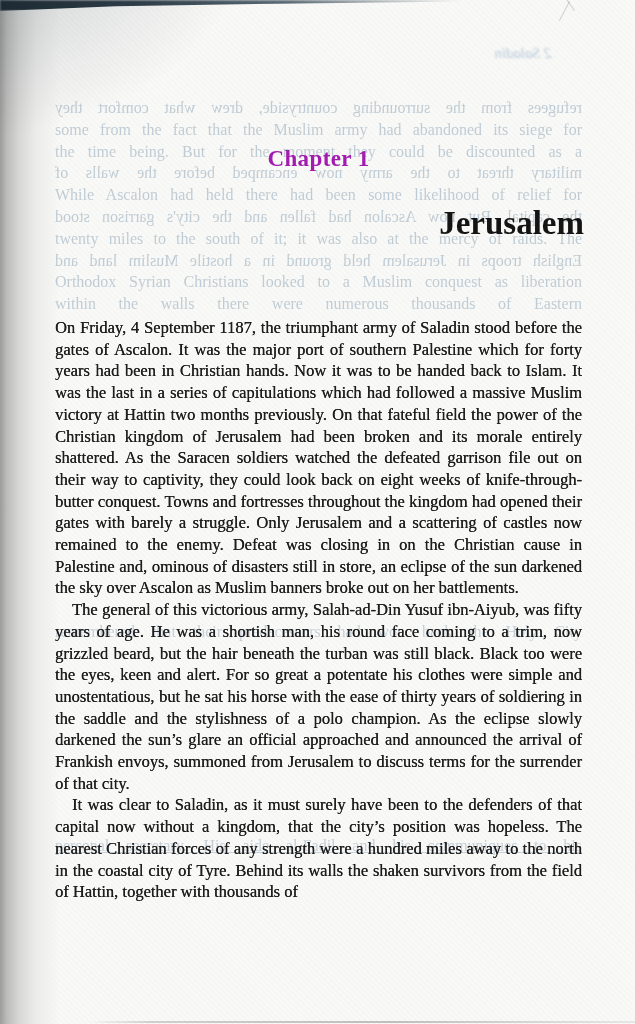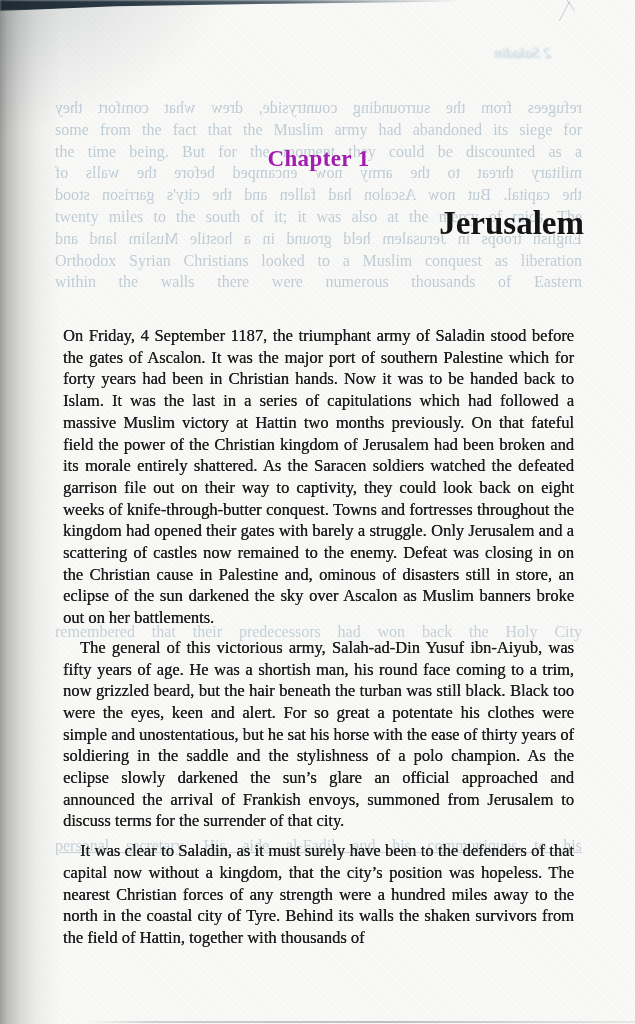--- a/index.html
+++ b/index.html
@@ -74,21 +74,21 @@
     margin: 2px; text-align: right;
     font-weight: 700; font-size: 33px; line-height: 38px;
     color: #141414;
   }
   
   .text-block {
     position: absolute; top: 317px; left: 55px; width: 527px; z-index: 2;
     font-size: 16.5px; line-height: 21.7px; color: #1e1e1e;
     text-align: justify;
   }
-  .text-block p { margin: 8px; text-shadow: 0.2px 0 0 currentColor; }
+  .text-block p { margin: 0; text-shadow: 0.2px 0 0 currentColor; }
   .text-block p + p { text-indent: 17px; }
 </style>
 </head>
 <body>
 
 <div class="page">
 
   <div class="paper-shading"></div>
 
   <div class="edge-top"></div>
@@ -98,20 +98,21 @@
     </div>
   <div class="edge-bottom"></div>
 
   <div class="ghost-header">2  Saladin</div>
 
   <div class="ghost-top">
       <div class="ghost-line mirrored">refugees from the surrounding countryside, drew what comfort they</div>
       <div class="ghost-line">some from the fact that the Muslim army had abandoned its siege for</div>
       <div class="ghost-line">the time being. But for the moment they could be discounted as a</div>
       <div class="ghost-line mirrored">military threat to the army now encamped before the walls of</div>
+      <div class="ghost-line">While Ascalon had held there had been some likelihood of relief for</div>
       <div class="ghost-line mirrored">the capital. But now Ascalon had fallen and the city's garrison stood</div>
       <div class="ghost-line">twenty miles to the south of it; it was also at the mercy of raids. The</div>
       <div class="ghost-line mirrored">English troops in Jerusalem held ground in a hostile Muslim land and</div>
       <div class="ghost-line">Orthodox Syrian Christians looked to a Muslim conquest as liberation</div>
       <div class="ghost-line">within the walls there were numerous thousands of Eastern</div>
     </div>
 
   <div class="ghost-mid a">remembered that their predecessors had won back the Holy City</div>
   <div class="ghost-mid b">personal secretary. His aide al-Fadil and his communiques to his</div>
 

